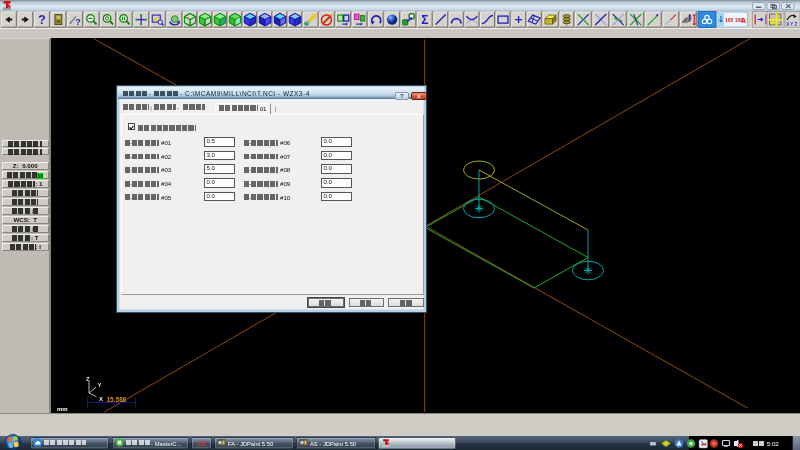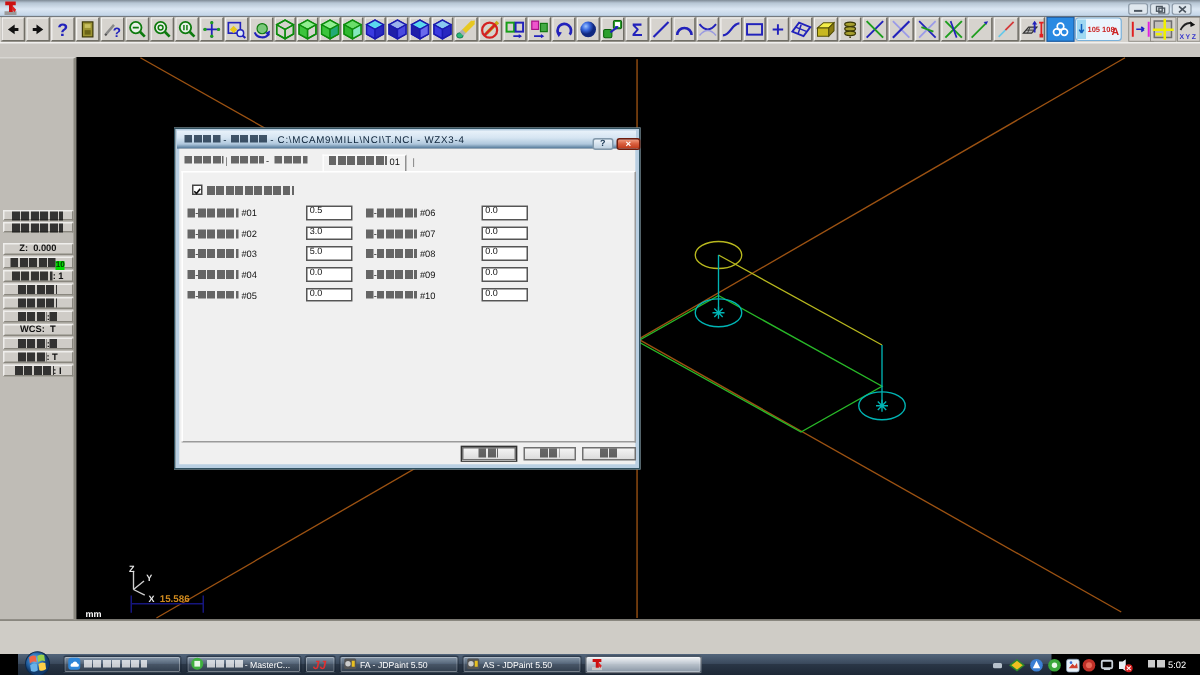--- a/index.html
+++ b/index.html
@@ -586,21 +586,21 @@
     <div class="a" style="left:204px;top:92.0px;width:31px;height:9.5px;background:#fff;border:1px solid #555;font-size:6px;color:#111;padding-left:1.5px;line-height:7.6px">0.0</div>
     <div class="a" style="left:8px;top:107.5px;font-size:6.2px;color:#111;white-space:nowrap"><i class="z" style="width:5.2px;"></i>-<i class="z" style="width:27px;"></i> #05</div>
     <div class="a" style="left:87px;top:105.5px;width:31px;height:9.5px;background:#fff;border:1px solid #555;font-size:6px;color:#111;padding-left:1.5px;line-height:7.6px">0.0</div>
     <div class="a" style="left:127px;top:107.5px;font-size:6.2px;color:#111;white-space:nowrap"><i class="z" style="width:5.2px;"></i>-<i class="z" style="width:27px;"></i> #10</div>
     <div class="a" style="left:204px;top:105.5px;width:31px;height:9.5px;background:#fff;border:1px solid #555;font-size:6px;color:#111;padding-left:1.5px;line-height:7.6px">0.0</div>
     <div class="a" style="left:190.5px;top:212.3px;width:36px;height:9px;box-shadow:0 0 0 0.9px #333;background:linear-gradient(#f4f4f4,#dcdcdc);border:1px solid #707070;text-align:center;font-size:6.2px;font-weight:bold;color:#111;line-height:7px"><i class="z" style="width:12.5px;"></i></div>
     <div class="a" style="left:231.8px;top:212.3px;width:35px;height:9px;background:linear-gradient(#f4f4f4,#dcdcdc);border:1px solid #707070;text-align:center;font-size:6.2px;font-weight:bold;color:#111;line-height:7px"><i class="z" style="width:12.5px;"></i></div>
     <div class="a" style="left:271.2px;top:212.3px;width:35.9px;height:9px;background:linear-gradient(#f4f4f4,#dcdcdc);border:1px solid #707070;text-align:center;font-size:6.2px;font-weight:bold;color:#111;line-height:7px"><i class="z" style="width:12.5px;"></i></div>
   </div>
 <div class="a" style="left:0;top:413px;width:800px;height:23px;background:#cfccc6;border-top:1px solid #8a877f"></div>
-<div class="a" style="left:12px;top:436px;width:689px;height:14px;background:linear-gradient(#53657b 0%,#3b4a5d 45%,#2a3646 50%,#1d2836 100%)">
+<div class="a" style="left:0;top:436px;width:689px;height:14px;background:linear-gradient(#53657b 0%,#3b4a5d 45%,#2a3646 50%,#1d2836 100%)">
     <svg class="a" style="left:3px;top:-2px" width="20" height="17" viewBox="0 0 20 17">
       <defs>
         <radialGradient id="orb" cx="0.4" cy="0.35">
           <stop offset="0" stop-color="#7fc3ef"></stop>
           <stop offset="0.55" stop-color="#2c72b8"></stop>
           <stop offset="1" stop-color="#123a6b"></stop>
         </radialGradient>
       </defs>
       <circle cx="10" cy="8.5" r="8" fill="url(#orb)" stroke="#0d2a4d" stroke-width="0.7"></circle>
       <g transform="translate(10,8.5) rotate(-8)">

